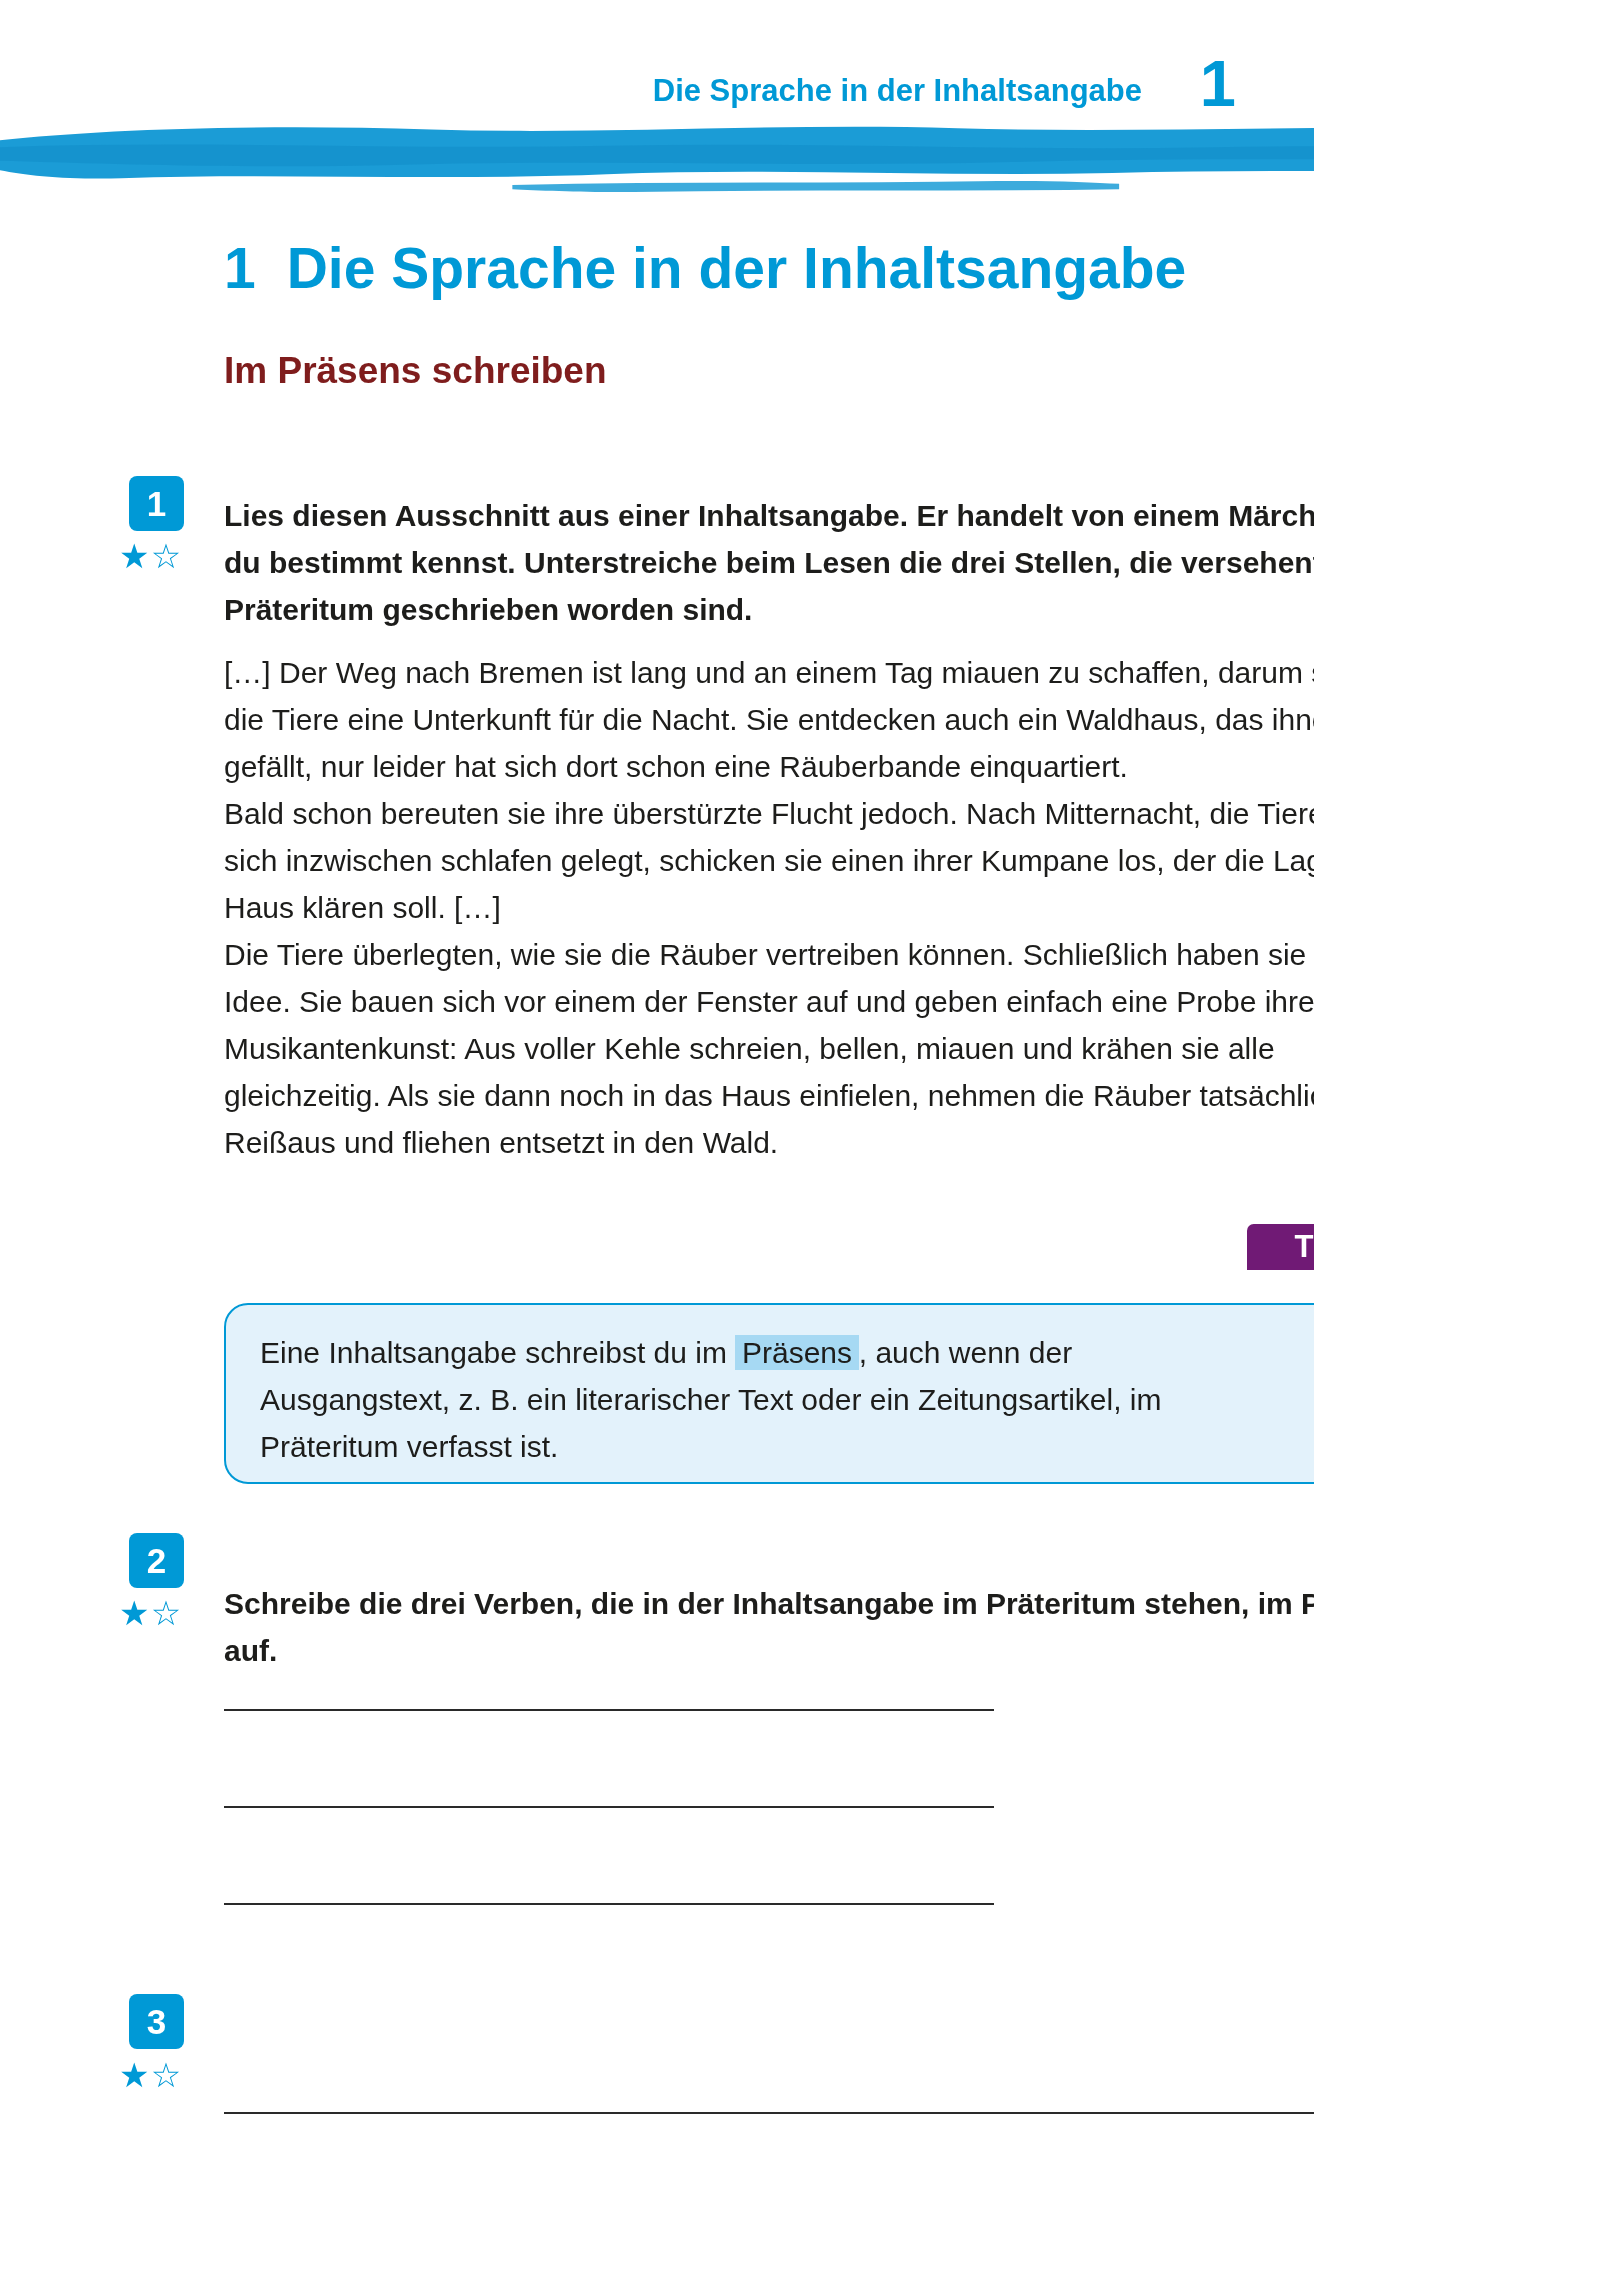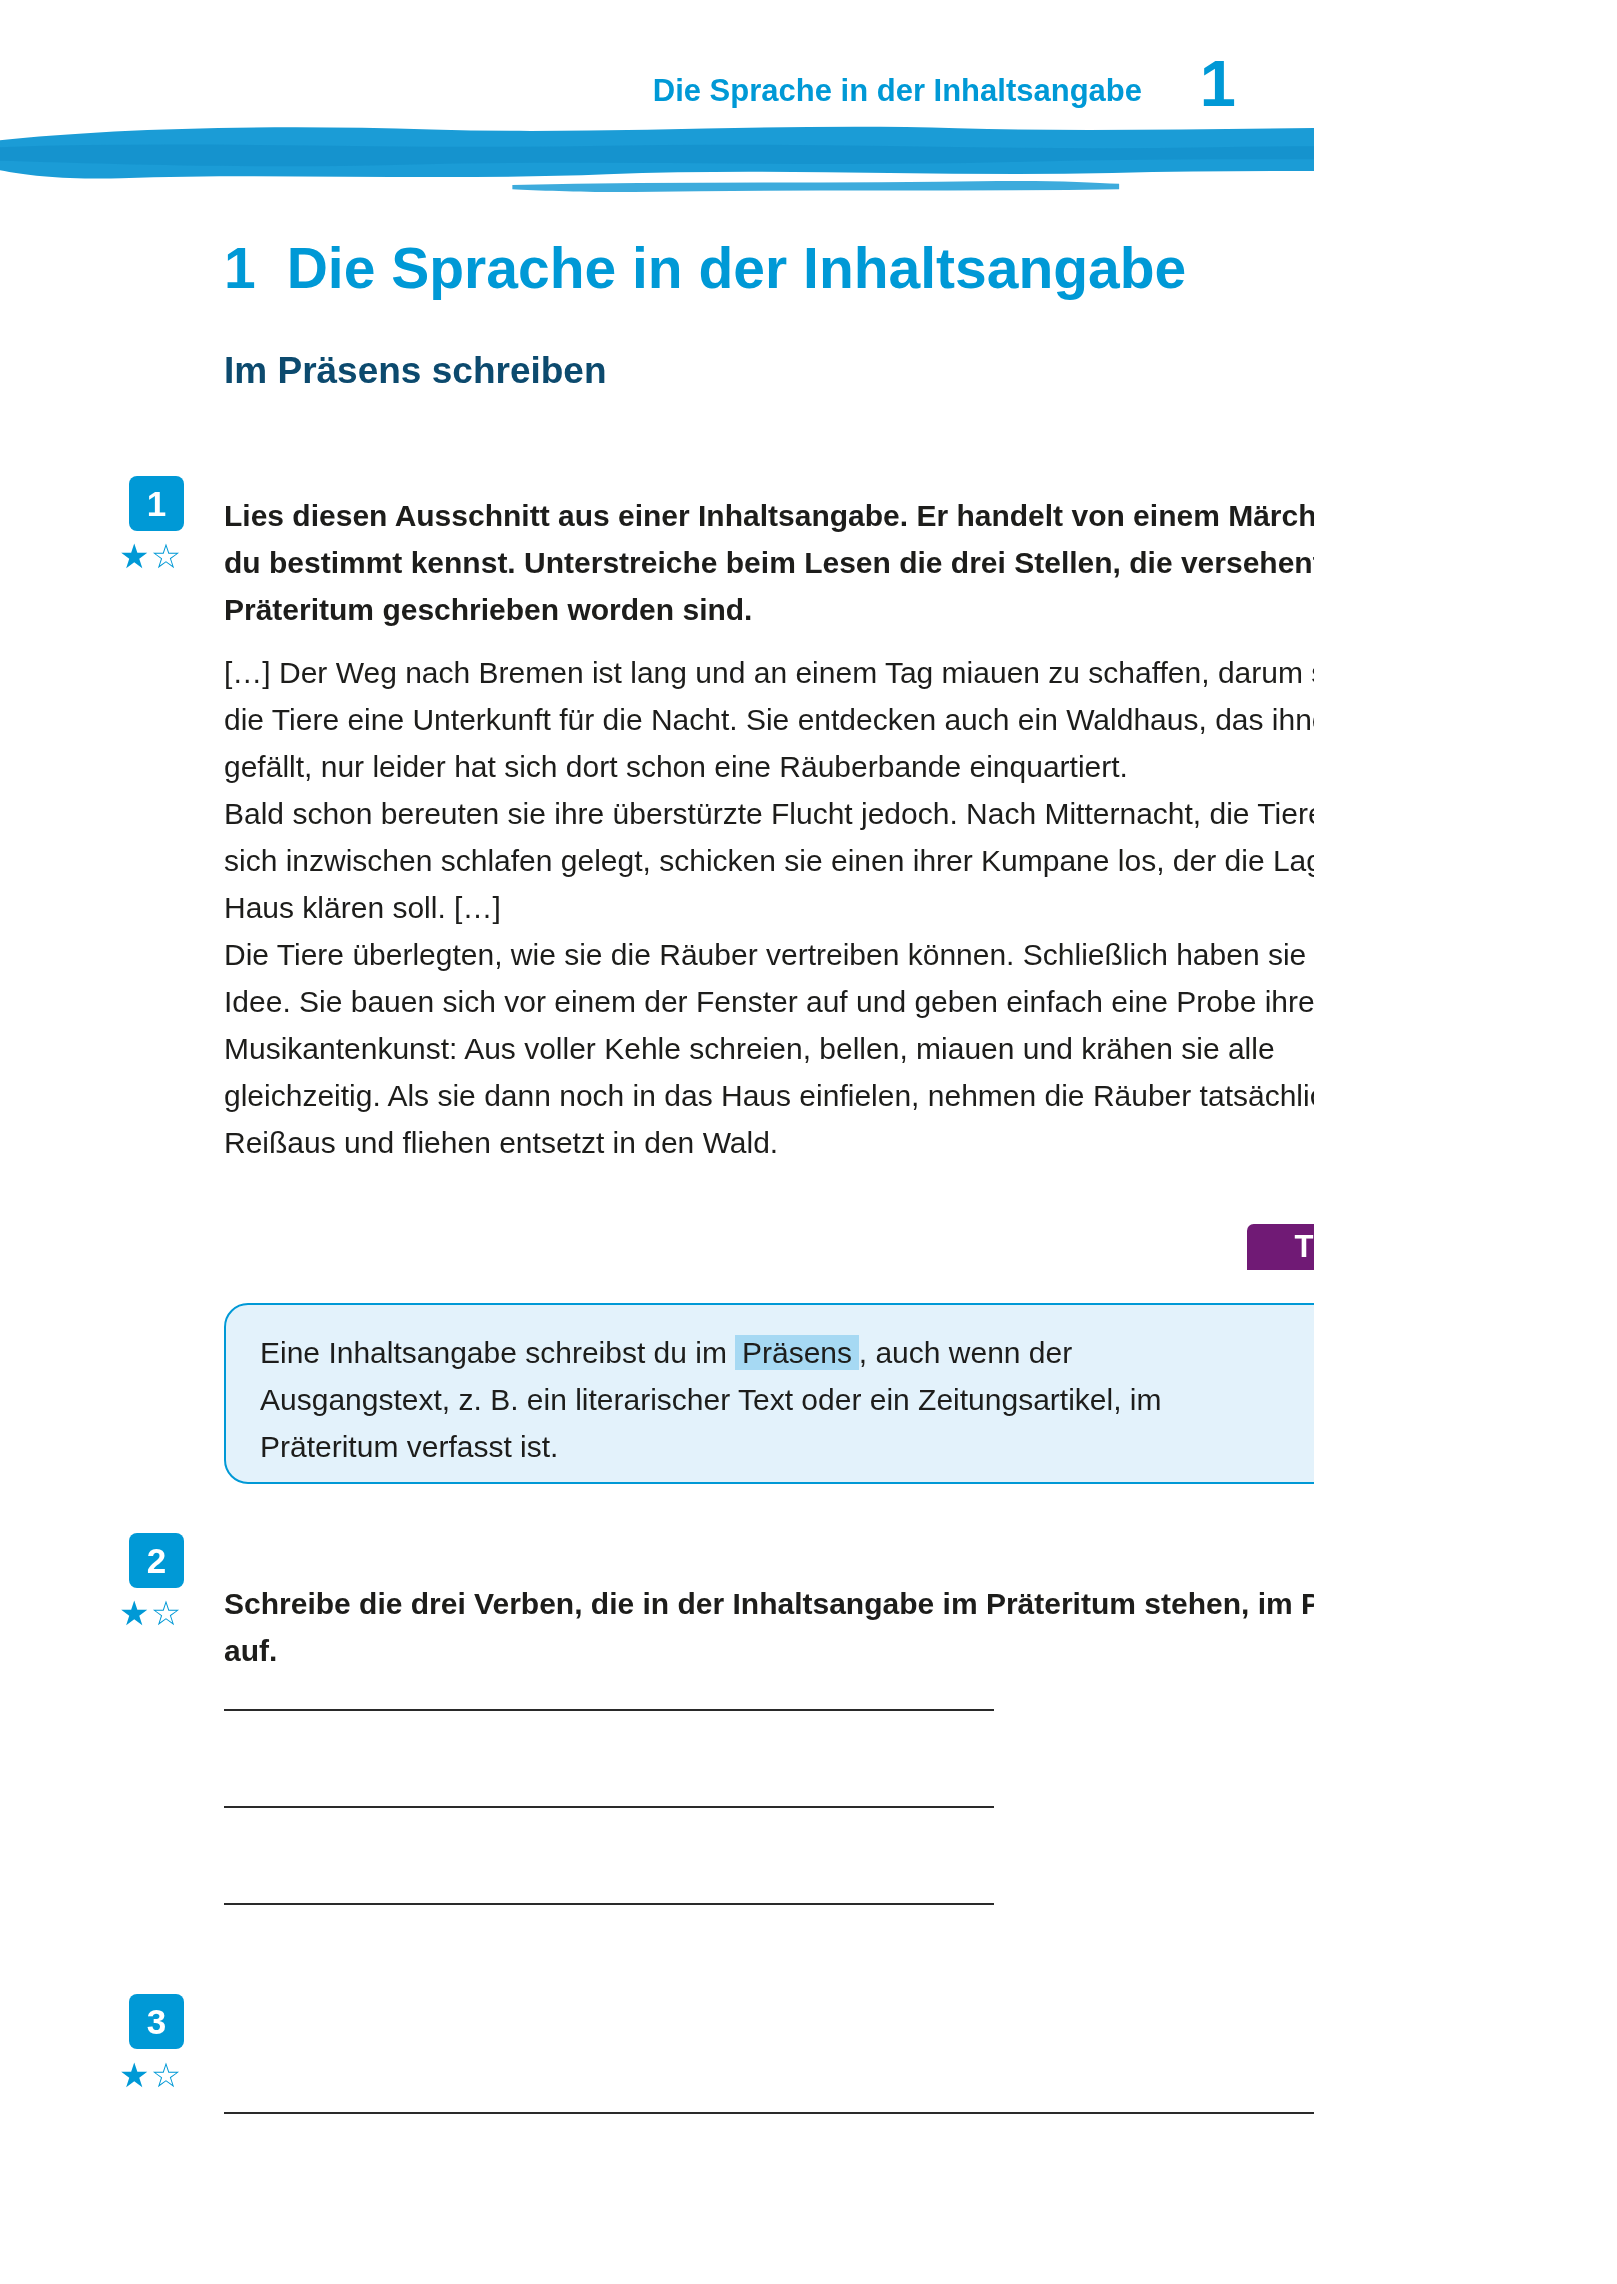--- a/index.html
+++ b/index.html
@@ -26,21 +26,21 @@
   .brush{ position:absolute; top:120px; left:0; width:1618px; height:78px; }
 
   
   .main-title{
     position:absolute; top:237px; left:224px;
     font-size:57px; font-weight:700; color:#0099d6; line-height:1.1;
     display:flex; gap:31px; white-space:nowrap;
   }
   .subtitle{
     position:absolute; top:351px; left:224px;
-    font-size:37px; font-weight:700; color:#0c4a6e; line-height:1.1;
+    font-size:37px; font-weight:700; color:#7f1d1d; line-height:1.1;
   }
 
   
   .badge{
     position:absolute; left:129px; width:55px; height:55px;
     background:#0099d6; border-radius:8px;
     color:#ffffff; font-size:35px; font-weight:700;
     display:flex; align-items:center; justify-content:center;
   }
   .stars{

